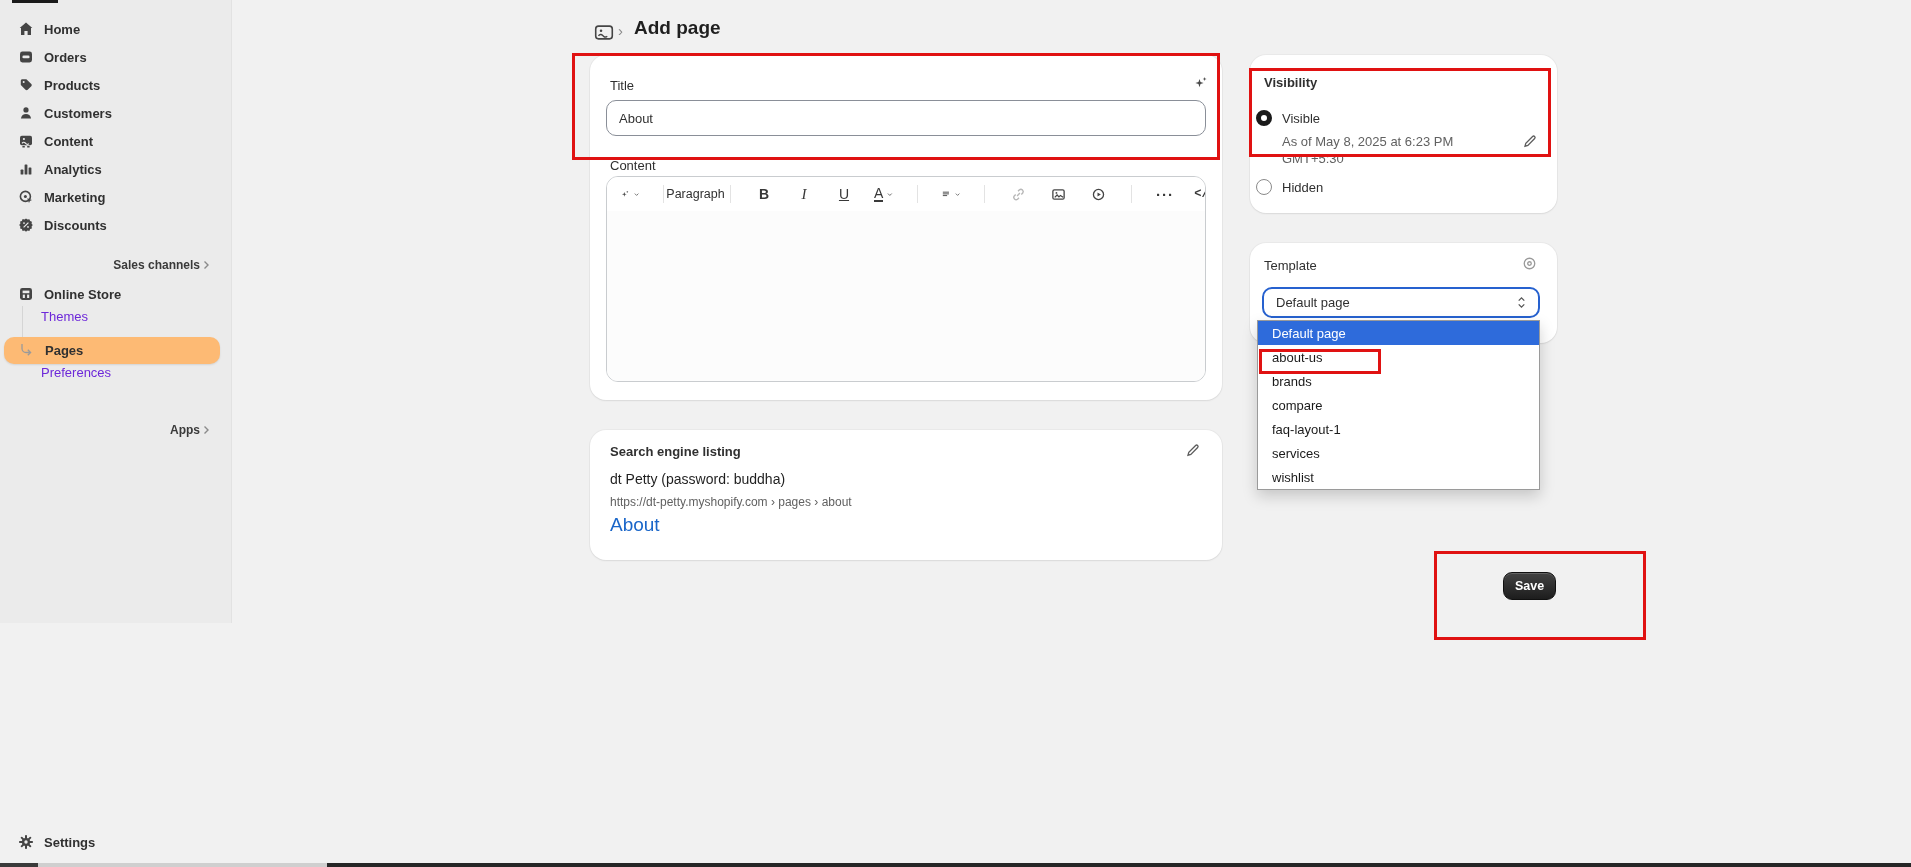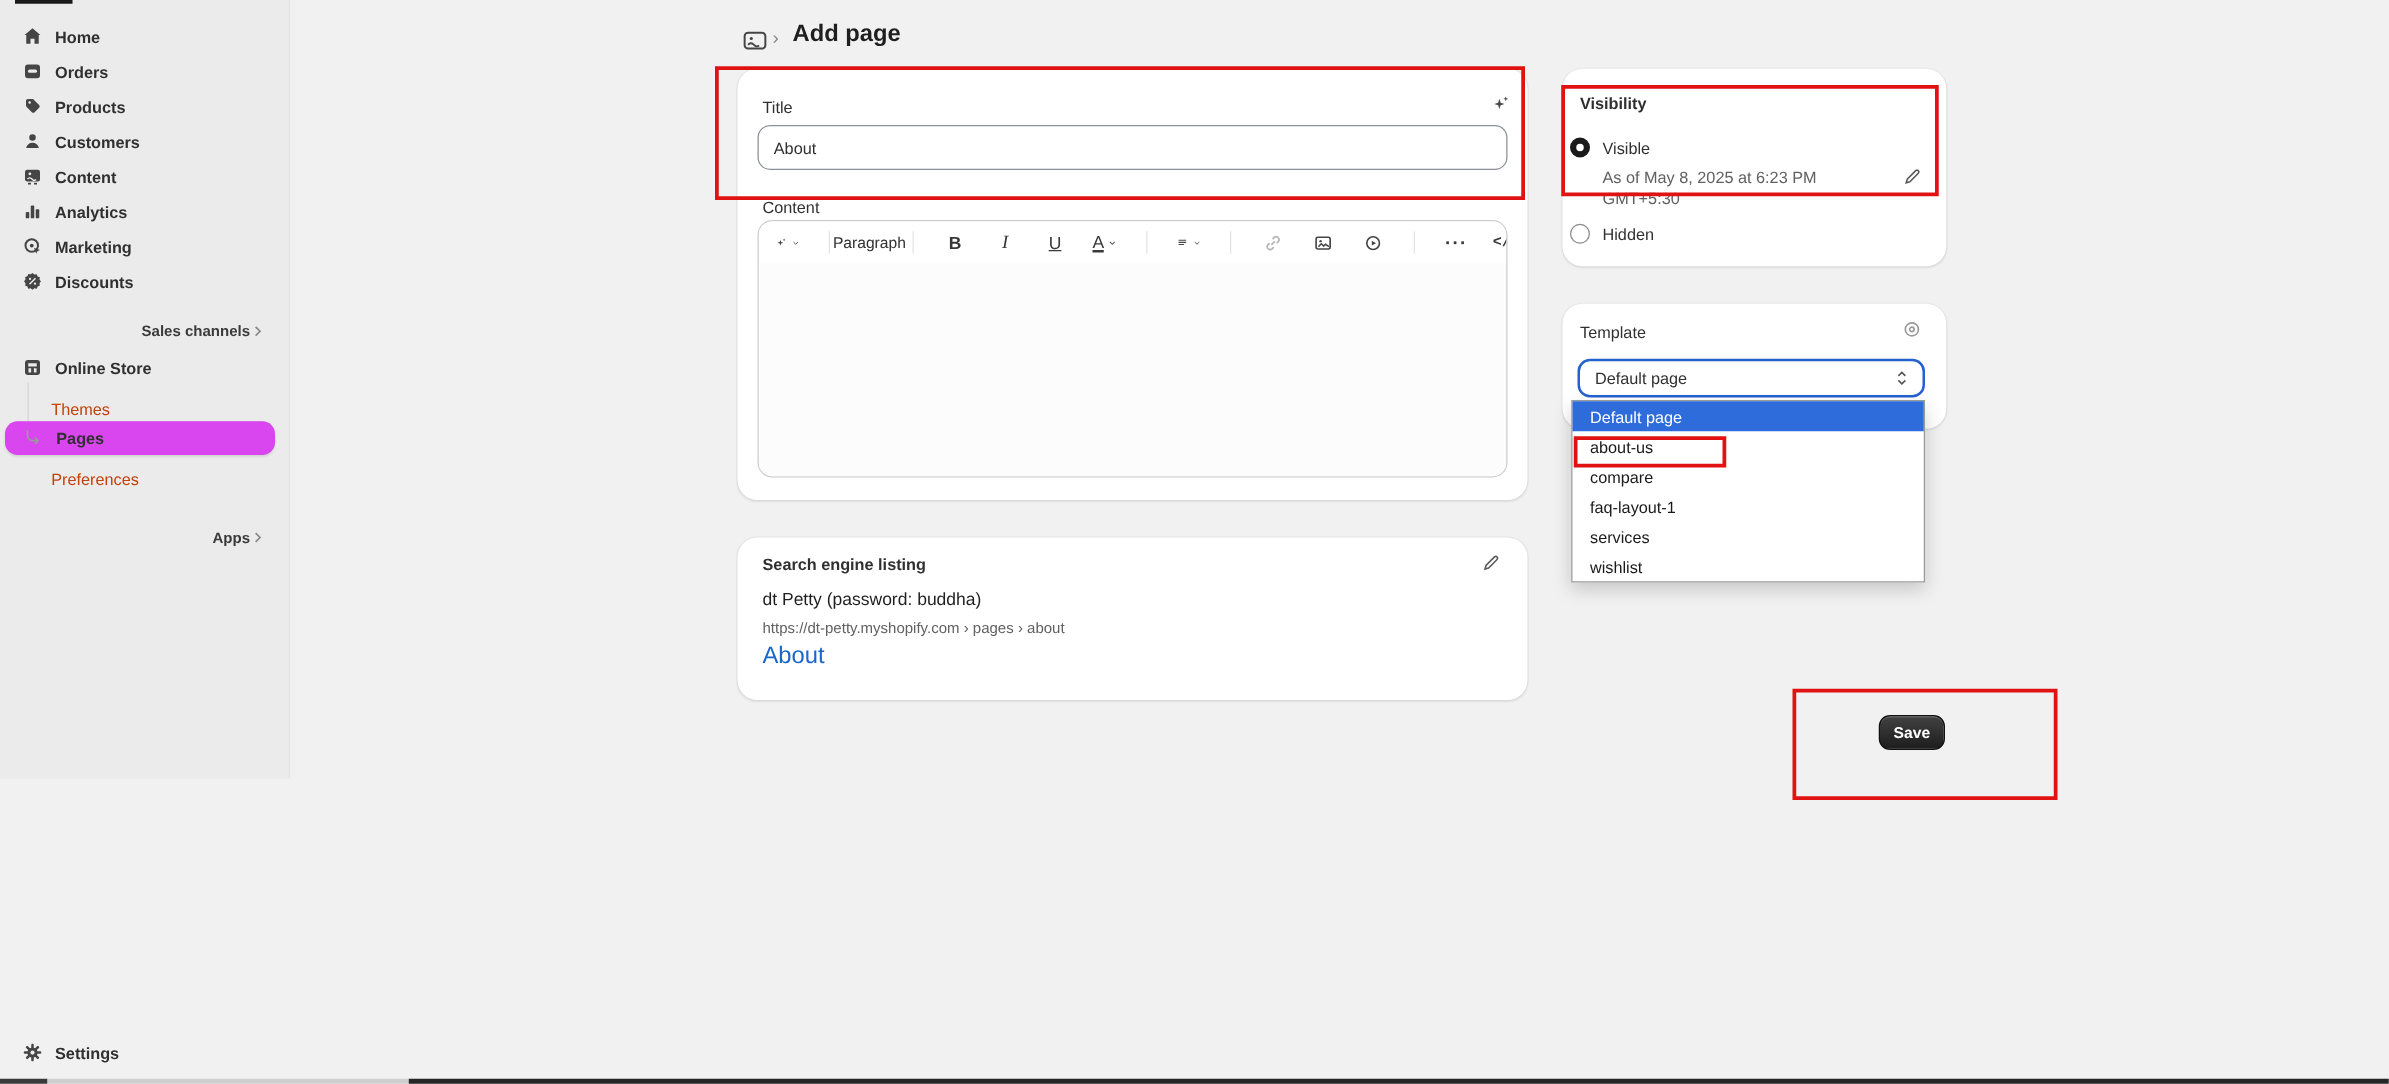--- a/index.html
+++ b/index.html
@@ -9,23 +9,23 @@
   svg{display:block}
 
   
   #sidebar{position:absolute;left:0;top:0;width:232px;height:623px;background:#ebebeb;
     border-right:1px solid #e2e2e2}
   .srow{position:absolute;left:0;width:232px;height:28px;display:flex;align-items:center;gap:10px;
     padding-left:18px;font-size:13px;font-weight:600;color:#303030;cursor:pointer}
   .icn{width:16px;height:16px;flex:0 0 16px}
   .sheader{position:absolute;left:0;width:232px;height:20px;display:flex;align-items:center;
     justify-content:flex-end;padding:0 16px 0 7px;font-size:12px;font-weight:700;color:#3a3a3a;cursor:pointer}
-  .subrow{position:absolute;left:41px;height:26px;display:flex;align-items:flex-end;
-    font-size:13px;font-weight:500;color:#c2410c;cursor:pointer}
-  #pages-pill{position:absolute;left:4px;top:337px;width:216px;height:27px;background:#d946ef;
+  .subrow{position:absolute;left:41px;height:26px;display:flex;align-items:flex-start;
+    font-size:13px;font-weight:500;color:#6d28d9;cursor:pointer}
+  #pages-pill{position:absolute;left:4px;top:337px;width:216px;height:27px;background:#fdba74;
     border-radius:10px;box-shadow:0 1px 2px rgba(0,0,0,.10);cursor:pointer}
   #pages-pill .plabel{position:absolute;left:41px;top:6px;font-size:13px;font-weight:600;color:#303030}
   #tree-line{position:absolute;left:22px;top:306px;width:1px;height:34px;background:#d5d5d5}
 
   
   .card{position:absolute;background:#fff;border-radius:16px;
     box-shadow:0 1px 2px rgba(0,0,0,.07),0 0 0 1px rgba(0,0,0,.03)}
   .cardtitle{font-size:13px;font-weight:700;color:#303030}
   .flabel{font-size:13px;font-weight:500;color:#303030}
 
@@ -366,20 +366,21 @@
     <svg width="13" height="15" viewBox="0 0 14 16" fill="none" stroke="#555" stroke-width="1.4">
         <path d="M4 6 7 3l3 3"></path>
         <path d="M4 10l3 3 3-3"></path>
       </svg>
     </span>
 </div>
 
 <div id="dropdown">
   <div class="opt hl">Default page</div>
   <div class="opt">about-us</div>
+  <div class="opt">brands</div>
   <div class="opt">compare</div>
   <div class="opt">faq-layout-1</div>
   <div class="opt">services</div>
   <div class="opt">wishlist</div>
 </div>
 
 <button id="save-btn">Save</button>
 
 <div class="annot" style="left:572px;top:53px;width:648px;height:107px"></div>
 <div class="annot" style="left:1249px;top:68px;width:302px;height:89px"></div>

